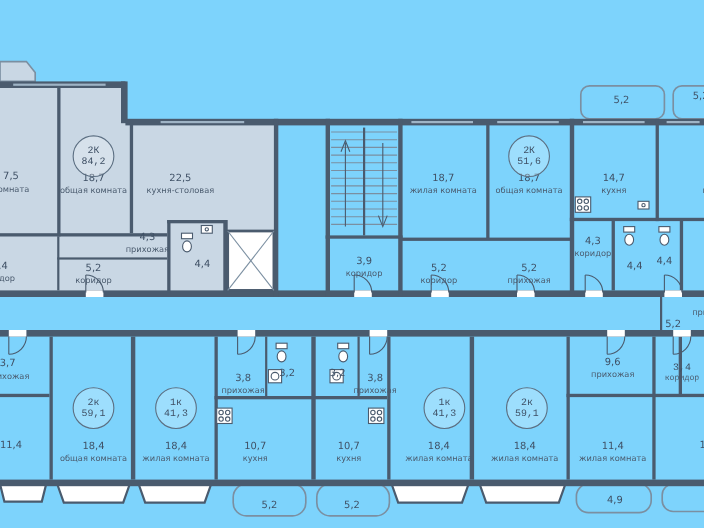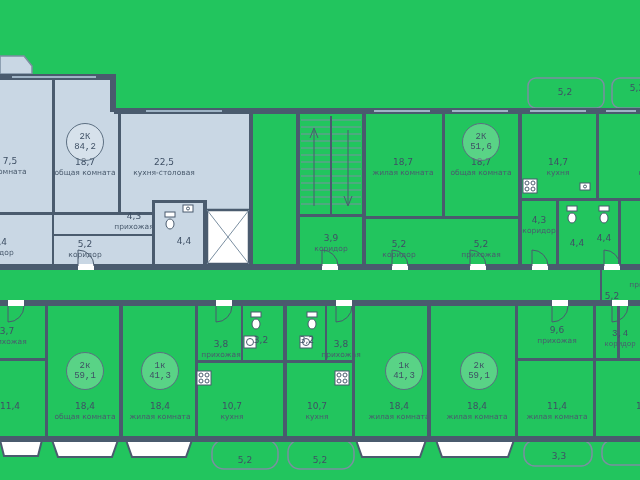--- a/index.html
+++ b/index.html
@@ -1,17 +1,17 @@
 <!DOCTYPE html>
 <html><head>
 <meta charset="utf-8">
 <style>
   html,body{margin:0;padding:0;background:#fff;}
   #plan{
-    position:relative;width:640px;height:480px;overflow:hidden;background:#22c55e;
+    position:relative;width:640px;height:480px;overflow:hidden;background:#7dd3fc;
     font-family:"DejaVu Sans","Liberation Sans",sans-serif;color:#3f5065;
   }
   #plan svg{position:absolute;left:0;top:0;}
   #label-layer,#circle-layer{position:absolute;left:0;top:0;width:640px;height:480px;}
   .room-label{
     position:absolute;transform:translate(-50%,-50%);text-align:center;
     line-height:1.2;white-space:nowrap;pointer-events:none;
   }
   .room-label .num{font-size:9px;color:#3f5065;}
   .room-label .nm{font-size:7.5px;color:#4a5b6e;}
@@ -387,21 +387,21 @@
       </div>
       <div class="room-label" style="left: 245px; top: 460px;">
         <div class="num">5,2</div>
         <div class="nm"></div>
       </div>
       <div class="room-label" style="left: 320px; top: 460px;">
         <div class="num">5,2</div>
         <div class="nm"></div>
       </div>
       <div class="room-label" style="left: 559px; top: 456px;">
-        <div class="num">3,3</div>
+        <div class="num">4,9</div>
         <div class="nm"></div>
       </div>
     </div>
 
   <div id="circle-layer">
       <div class="apt-circle" style="left: 85px; top: 142px;">
         <div class="t">2К</div>
         <div class="a">84,2</div>
       </div>
       <div class="apt-circle" style="left: 481px; top: 142px;">

